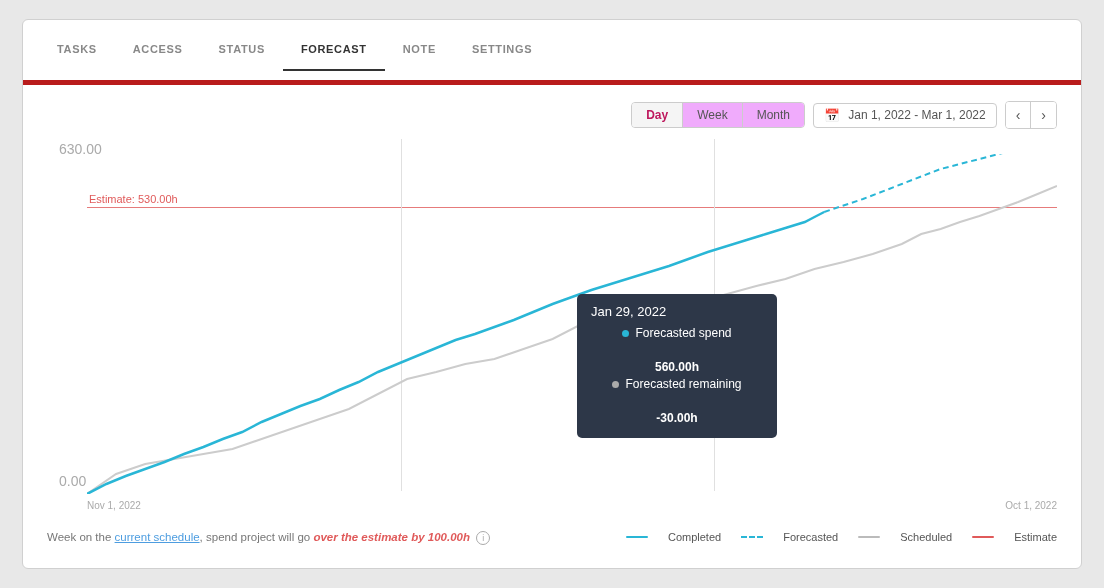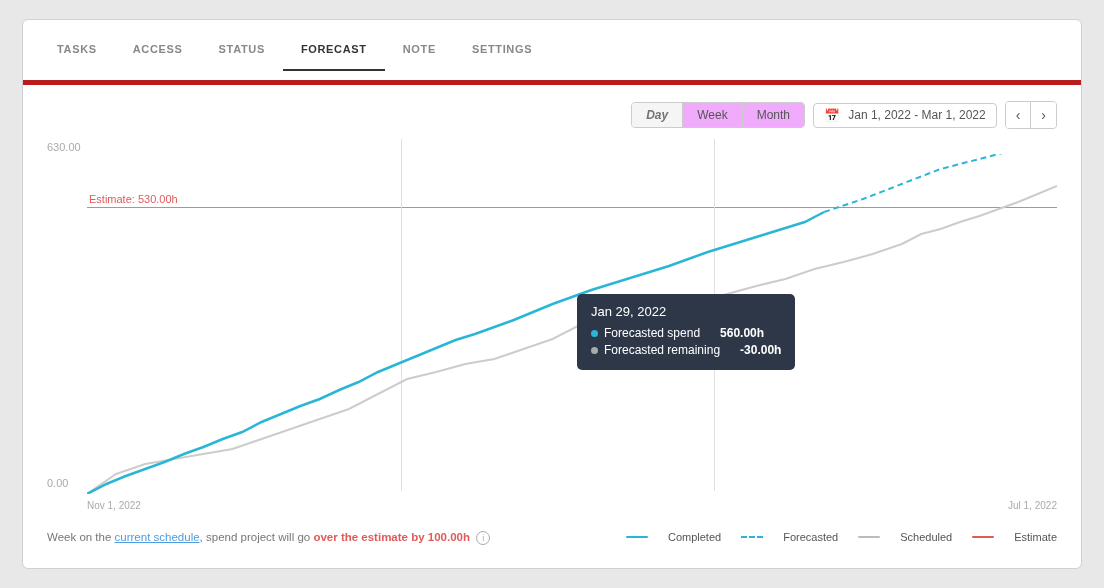--- a/index.html
+++ b/index.html
@@ -60,23 +60,22 @@
       font-size: 12px;
       color: #555;
       background: #f0abfc;
       cursor: pointer;
       border-right: 1px solid #ccc;
       white-space: nowrap;
     }
     .btn-group-item:last-child { border-right: none; }
     .btn-group-item.active {
       background: #f5f5f5;
-      color: #737373;
+      color: #be185d;
       font-weight: 600;
-      font-style: italic;
     }
     .date-range {
       display: flex;
       align-items: center;
       border: 1px solid #ccc;
       border-radius: 4px;
       padding: 4px 10px;
       gap: 8px;
       font-size: 12px;
       color: #555;
@@ -99,22 +98,22 @@
     }
     .nav-arrow:last-child { border-right: none; }
     .chart-container {
       position: relative;
       width: 100%;
       height: 380px;
       margin-top: 4px;
     }
     .y-axis-label {
       position: absolute;
-      left: 0;
-      font-size: 11px;
+      left: 12px;
+      font-size: 14px;
       color: #aaa;
     }
     .y-top { top: 2px; }
     .y-bottom { bottom: 30px; }
     .x-axis-label {
       position: absolute;
       bottom: 8px;
       font-size: 10px;
       color: #aaa;
     }
@@ -152,23 +151,24 @@
       z-index: 10;
     }
     .tooltip-title {
       font-weight: 400;
       margin-bottom: 7px;
       font-size: 13px;
     }
     .tooltip-row {
       display: flex;
       align-items: center;
-      justify-content: flex-start;
+      justify-content: flex-end;
       gap: 20px;
       margin-bottom: 3px;
+      flex-direction: column;
     }
     .tooltip-dot {
       display: inline-block;
       width: 7px;
       height: 7px;
       border-radius: 50%;
       margin-right: 6px;
     }
     .tooltip-label { display: flex; align-items: center; }
     .tooltip-value { font-weight: 600; }
@@ -197,21 +197,21 @@
       height: 0;
       border-top: 2px dashed;
       display: inline-block;
     }
     .footer-text {
       font-size: 11.5px;
       color: #777;
       margin-top: 10px;
     }
     .footer-text a.schedule { color: #4d9de0; text-decoration: underline; cursor: pointer; }
-    .footer-text a.warning { color: #e05a5a; font-weight: 600; text-decoration: none; }
+    .footer-text a.warning { color: #e05a5a; font-weight: 600; text-decoration: none; font-style: italic; }
     .info-icon { 
       display: inline-flex; 
       align-items: center; 
       justify-content: center;
       width: 14px; height: 14px; 
       border-radius: 50%; 
       border: 1px solid #aaa; 
       color: #aaa; 
       font-size: 9px; 
       cursor: pointer;
@@ -294,21 +294,21 @@
         <div class="tooltip-row">
           <span class="tooltip-label">
             <span class="tooltip-dot" style="background:#aaa;"></span>
             <span>Forecasted remaining</span>
           </span>
           <span class="tooltip-value">-30.00h</span>
         </div>
       </div>
 
       <span class="x-axis-label x-left">Nov 1, 2022</span>
-      <span class="x-axis-label x-right">Jul 1, 2022</span>
+      <span class="x-axis-label x-right">Oct 1, 2022</span>
     </div>
 
     <div class="footer-bar">
       <div class="footer-text">
         <span>Week on the </span><a class="schedule">current schedule</a><span>, spend project will go </span><a class="warning">over the estimate by 100.00h</a>
         <span class="info-icon">i</span>
       </div>
       <div class="legend">
         <div class="legend-item">
           <span class="legend-line" style="background:#29b6d6;"></span>

